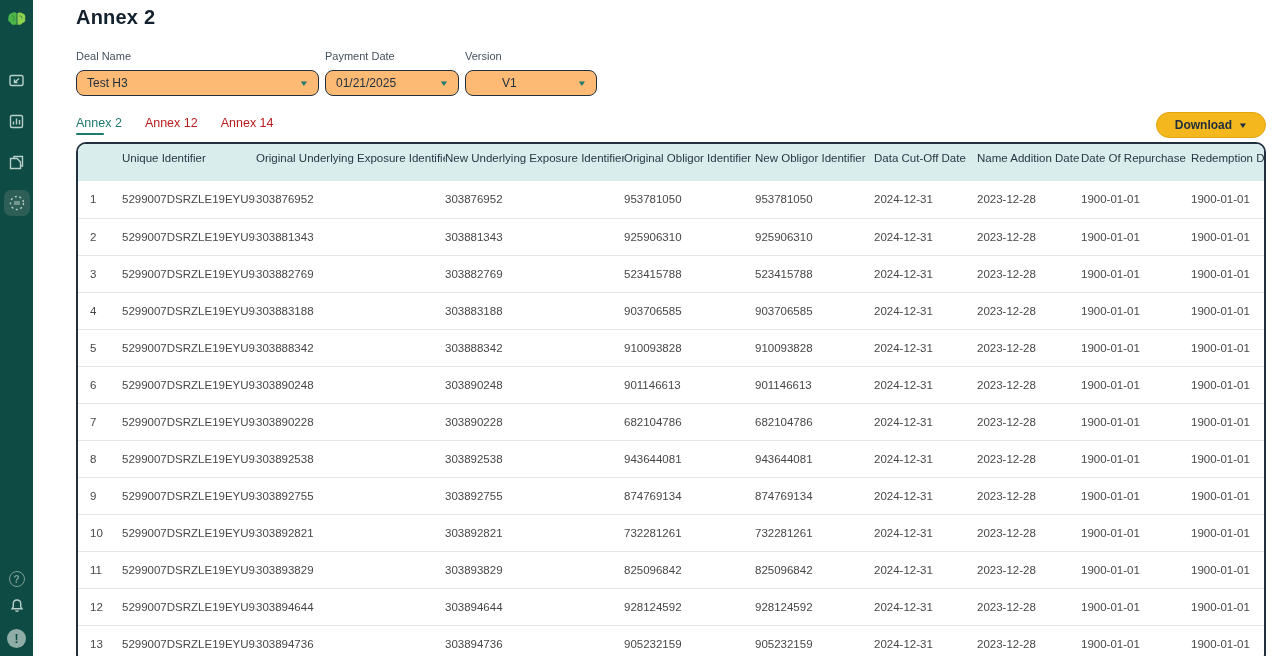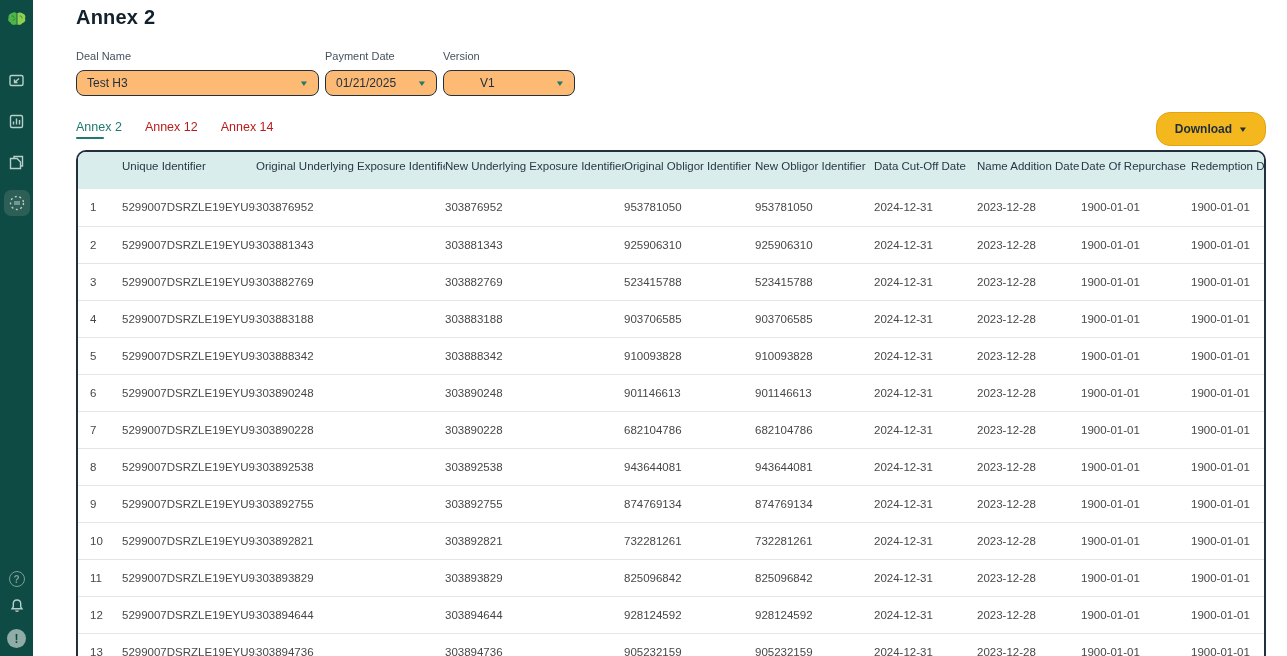--- a/index.html
+++ b/index.html
@@ -26,30 +26,30 @@
   
   .main { margin-left:33px; padding:6px 21px 0 43px; }
   h1.page-title { font-size:20px; font-weight:700; color:#13202d; letter-spacing:.2px; }
 
   .filters { display:flex; gap:6px; margin-top:21px; }
   .filter-label { font-size:11px; color:#45525e; margin-bottom:8px; }
   .select-box { height:26px; border:1.6px solid #22303e; border-radius:8px; background:#fdba74;
                 display:flex; align-items:center; padding:0 10px; font-size:12px; color:#22303e;
                 cursor:pointer; }
   .select-box .caret { margin-left:auto; color:#1e7a6f; font-size:8px; transform:scaleX(1.3); }
-  .w-deal { width:243px; } .w-date { width:112px; } .w-ver { width:132px;padding-left:36px; }
+  .w-deal { width:243px; } .w-date { width:134px; } .w-ver { width:132px;padding-left:36px; }
 
   .tabs-row { display:flex; align-items:center; margin-top:16px; }
   .tabs { display:flex; gap:23px; }
   .tab { position:relative; font-size:12.5px; color:#b91c1c; cursor:pointer; padding-bottom:5px; }
   .tab.active { color:#1e7a6f; }
   .tab.active::after { content:""; position:absolute; left:0; bottom:0; width:62%; height:2px;
                        background:#1e7a6f; border-radius:1px; }
   .download-btn { margin-left:auto; background:#f5b71e; border:1px solid #e2a410; color:#1d2d3e;
-                  font-size:12px; font-weight:700; height:26px; padding:16px 18px; border-radius:14px;
+                  font-size:12px; font-weight:700; height:26px; padding:8px 18px; border-radius:14px;
                   display:flex; align-items:center; gap:7px; cursor:pointer;
                   font-family:"Liberation Sans", sans-serif; }
   .download-btn .caret { font-size:8px; transform:scaleX(1.3); }
 
   
   .table-wrap { margin-top:4px; border:2px solid #22303e; border-radius:10px; overflow:hidden;
                 background:#fff; }
   table { width:100%; border-collapse:collapse; table-layout:fixed; }
   thead th { background:#d9edec; height:37px; font-size:11.5px; font-weight:400; color:#2a3744;
              text-align:left; padding:0 6px 9px 0; white-space:nowrap; overflow:hidden; }

